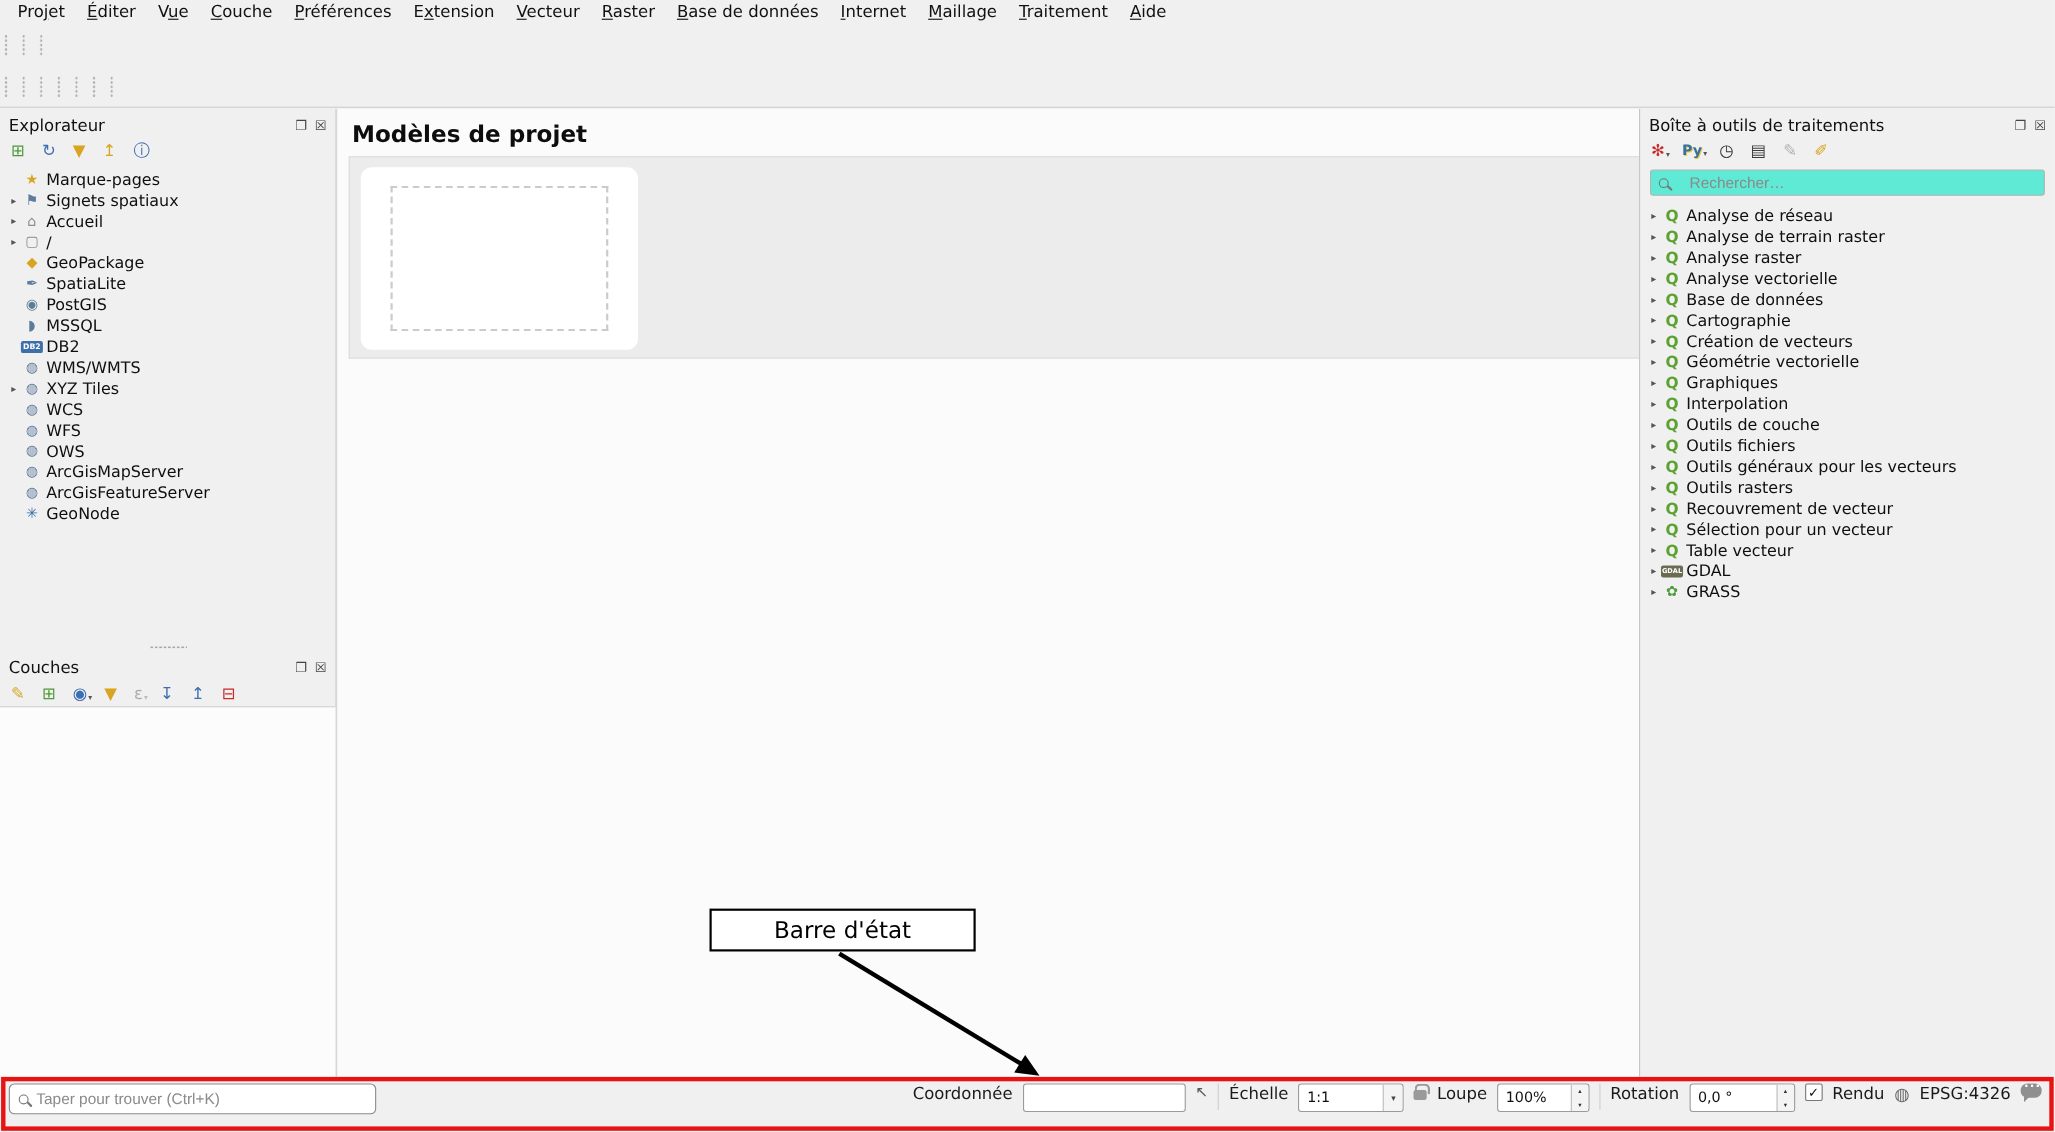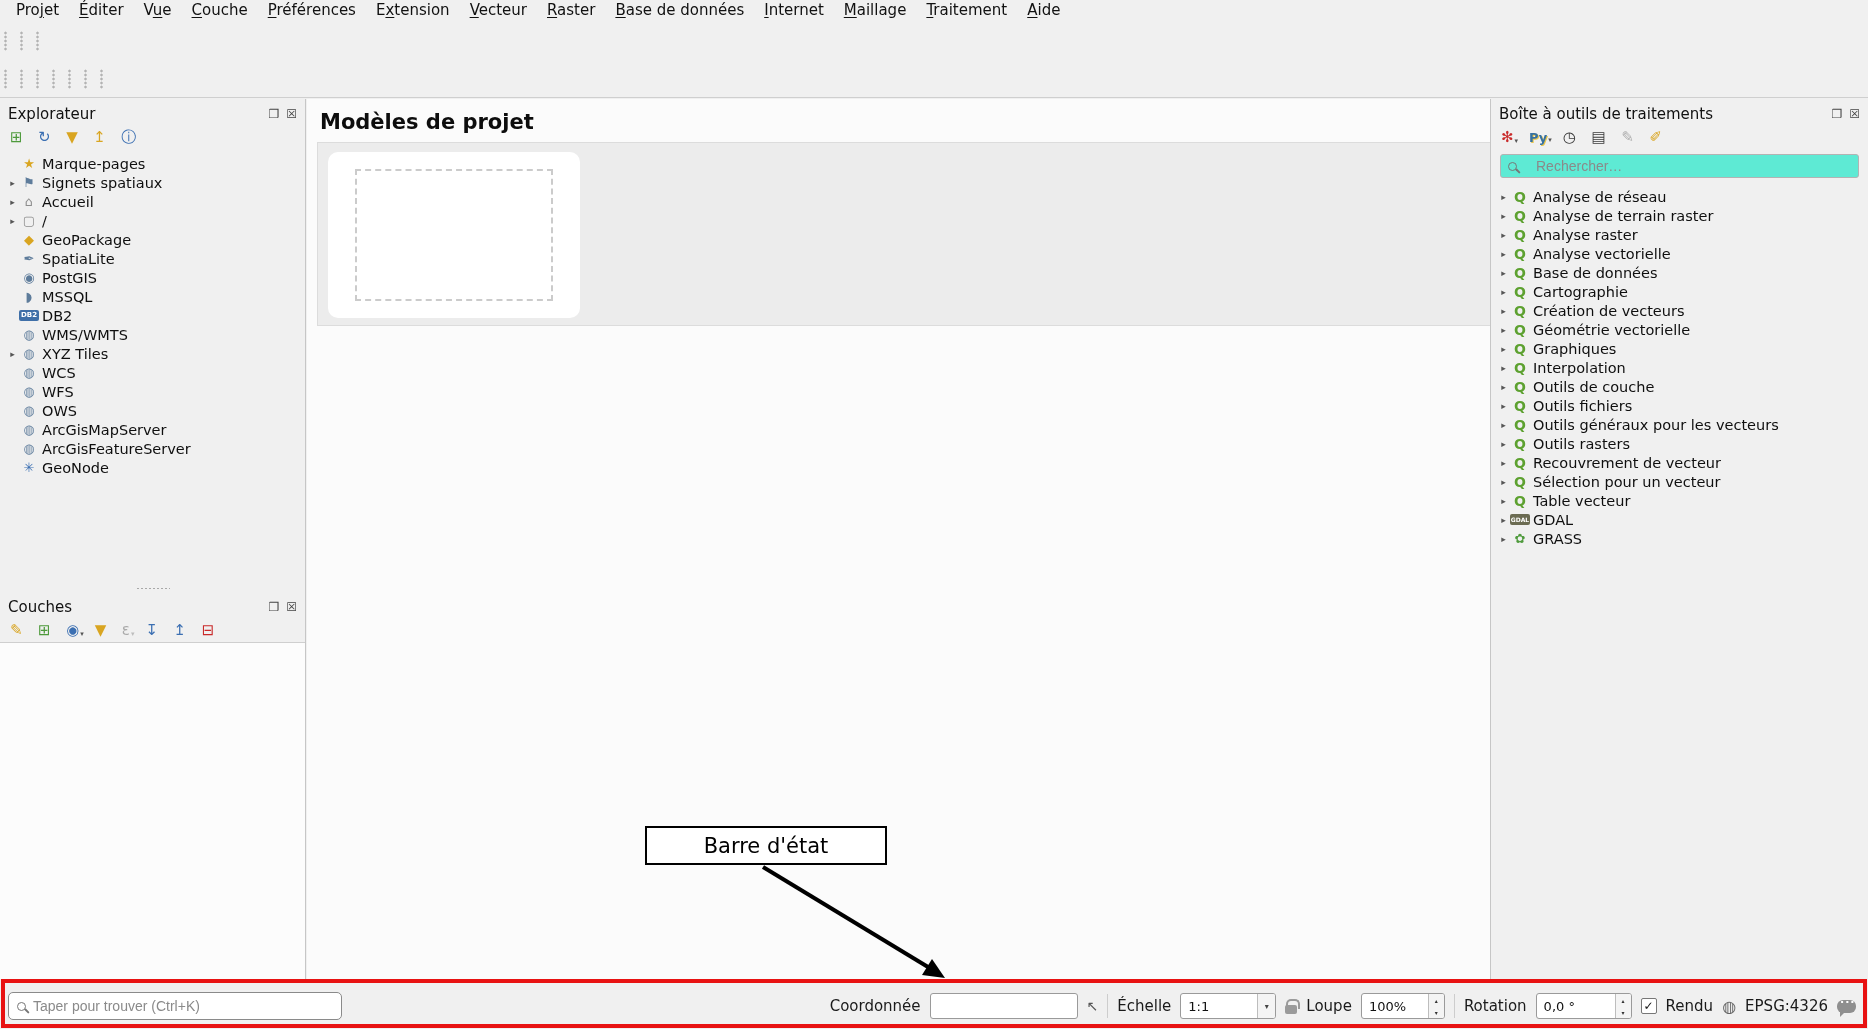--- a/index.html
+++ b/index.html
@@ -65,21 +65,21 @@
   
   #main-title{margin:11px 0 8px 13px;font-size:21px;font-weight:bold;color:#0d0d0d}
   #tstrip{margin:0 8px 0 10px;background:#ececec;border:1px solid #dcdcdc;height:184px;display:flex;align-items:flex-start}
   .tcard{width:252px;height:166px;background:#fff;border-radius:10px;margin:9px 0 0 10px;display:flex;align-items:center;justify-content:center;flex:none}
   .tthumb{width:198px;height:132px;border:2px dashed #cbcbcb}
   .tmeta{margin-left:18px;padding-top:22px}
   .ttitle{font-size:17px;font-weight:bold;color:#0d0d0d}
   .tsub{font-size:14px;color:#222;margin-top:23px}
 
   
-  #statusbar{position:absolute;left:0;right:0;bottom:0;height:50px;background:#f0f0f0;display:flex;align-items:center;padding:6px 12px 2px 8px;gap:9px}
+  #statusbar{position:absolute;left:0;right:0;bottom:0;height:50px;background:#f0f0f0;display:flex;padding:6px 12px 2px 8px;gap:9px}
   #status-search{width:334px;height:28px;border:1px solid #8a8a8a;border-radius:5px;background:#fff;display:flex;align-items:center;padding:0 8px;gap:7px}
   #status-search input{border:none;outline:none;flex:1;font-size:14px;background:transparent;color:#333}
   #status-search input::placeholder{color:#8a8a8a}
   .slabel{font-size:15px;color:#1a1a1a;white-space:nowrap}
   .sinput{height:26px;border:1px solid #9a9a9a;border-radius:3px;background:#fff}
   #coord-input{width:148px}
   .combo,.spin{display:flex;align-items:stretch;border:1px solid #9a9a9a;border-radius:3px;background:#fff;height:26px;overflow:hidden}
   .combo .val,.spin .val{display:flex;align-items:center;padding:0 7px;font-size:13px;min-width:50px;color:#111}
   .combo .cdd{width:18px;border-left:1px solid #bdbdbd;display:flex;align-items:center;justify-content:center;font-size:8px;color:#444;background:#f4f4f4}
   .spin .arrows{width:16px;border-left:1px solid #bdbdbd;display:flex;flex-direction:column;background:#f4f4f4}

